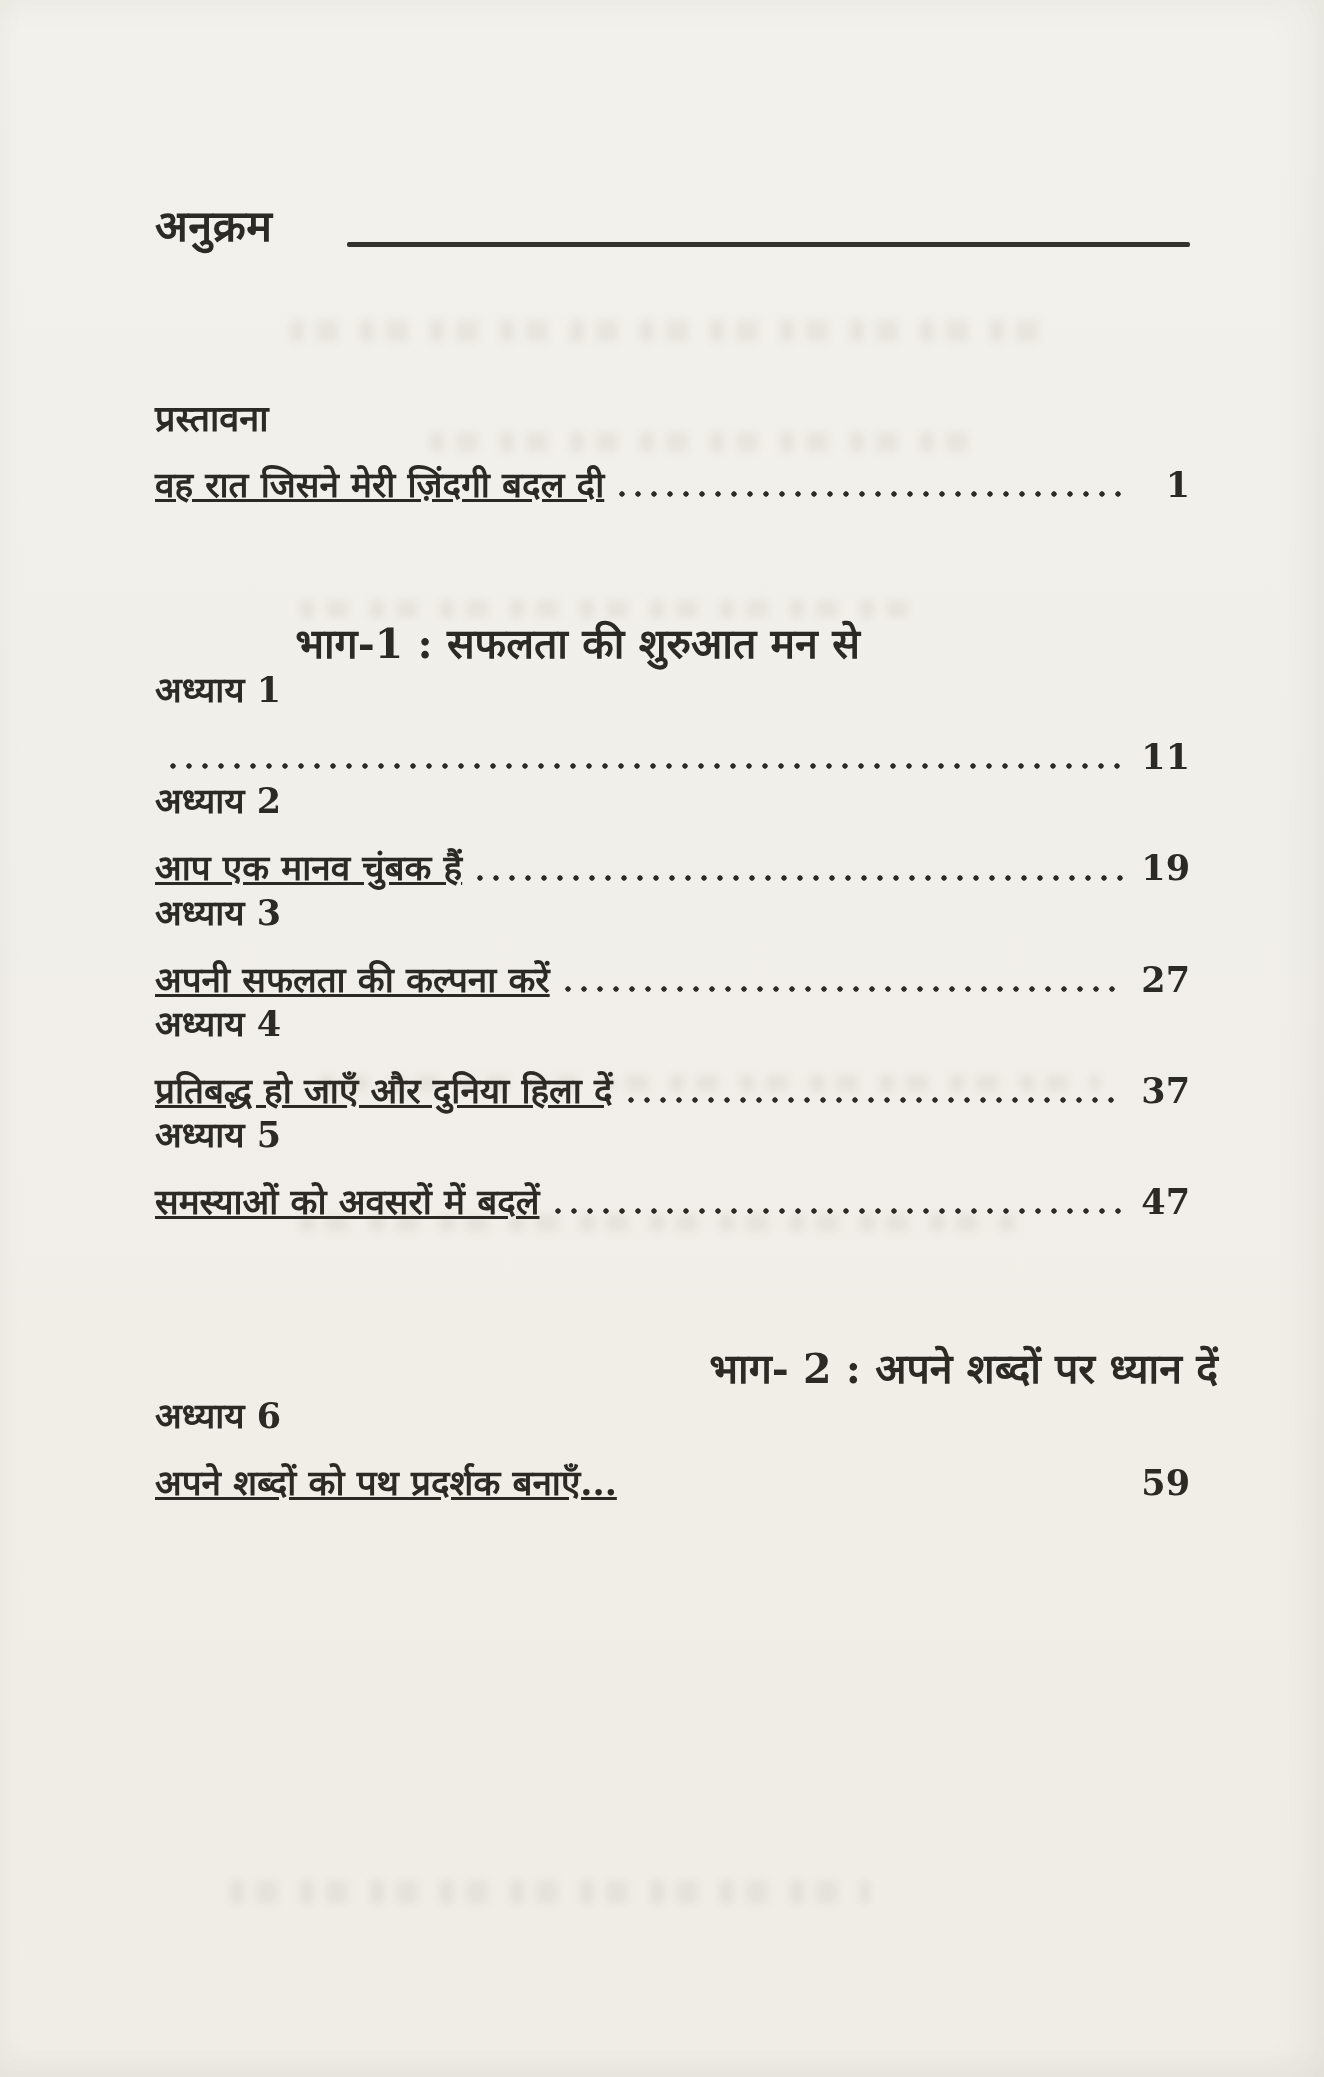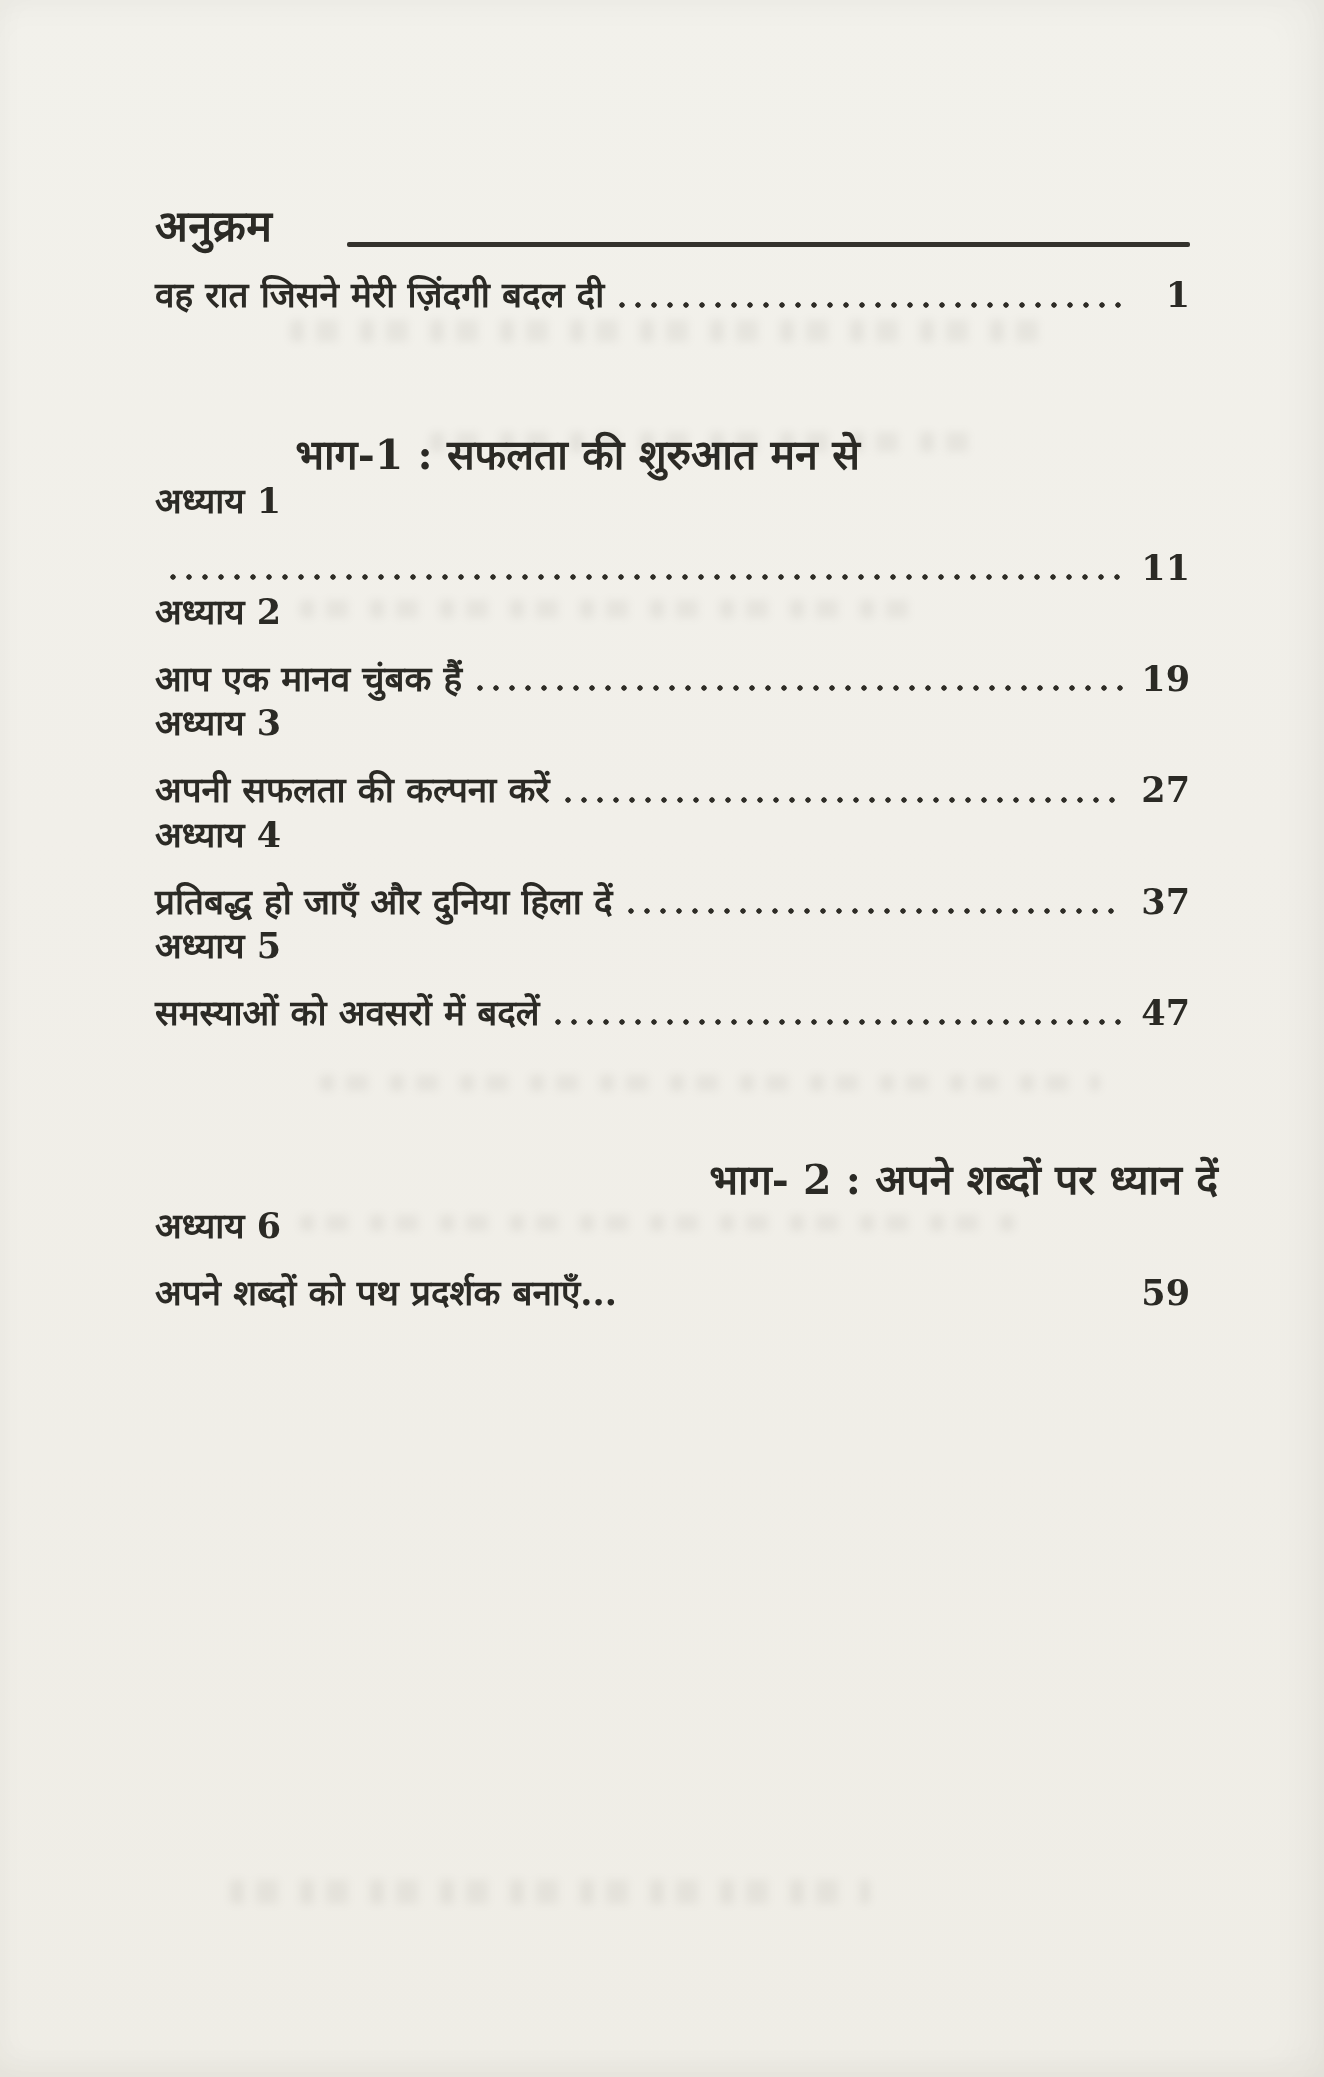--- a/index.html
+++ b/index.html
@@ -82,20 +82,21 @@
     display: flex;
     align-items: flex-end;
     font-size: 35px;
     font-weight: 600;
     line-height: 1.35;
   }
   .toc-row.preface-entry { margin-top: 20px; }
   .toc-row.chapter-entry { margin-top: 22px; }
   .toc-title {
     white-space: nowrap;
+    text-decoration: underline;
   }
   .leader {
     flex: 1;
     align-self: flex-end;
     height: 9px;
     margin: 0 14px 9px 14px;
     background-image: radial-gradient(circle at 4px 4px, #2e2c26 2.4px, rgba(0,0,0,0) 3px);
     background-size: 16px 9px;
     background-repeat: repeat-x;
     background-position: left bottom;
@@ -138,20 +139,21 @@
   <div class="bleed b5"></div>
   <div class="bleed b6"></div>
 
   <div class="content">
 
     <div class="header-row">
       <span class="header-title">अनुक्रम</span>
       <span class="header-rule"></span>
     </div>
 
+    <div class="preface-heading">प्रस्तावना</div>
     <div class="toc-row preface-entry">
       <span class="toc-title">वह रात जिसने मेरी ज़िंदगी बदल दी</span>
       <span class="leader"></span>
       <span class="toc-page">1</span>
     </div>
 
     <div class="part-heading part-1">भाग-1 : सफलता की शुरुआत मन से</div>
 
     <div class="chapter-label">अध्याय 1</div>
     <div class="toc-row chapter-entry">

